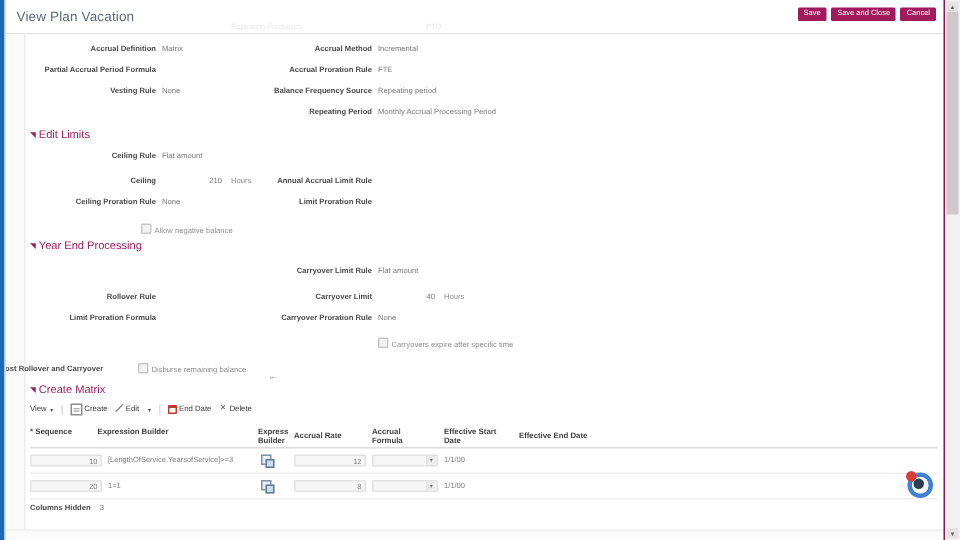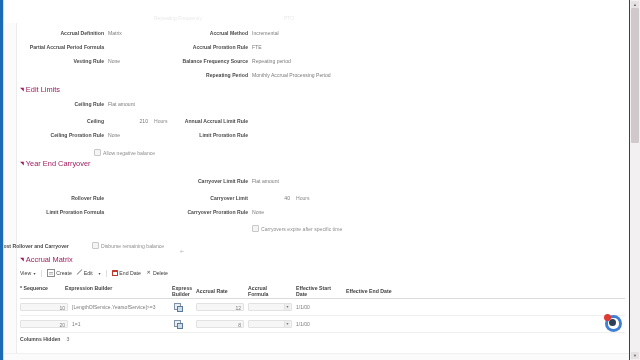--- a/index.html
+++ b/index.html
@@ -462,20 +462,28 @@
   }
 </style>
 </head>
 <body>
 
 <div id="app">
 
   <div class="left-rail"></div>
   <div class="left-rail-inner"></div>
 
+  <div class="header">
+    <div class="page-title">View Plan Vacation</div>
+    <div class="header-actions">
+      <button class="btn">Save</button>
+      <button class="btn">Save and Close</button>
+      <button class="btn">Cancel</button>
+    </div>
+  </div>
 
   <div class="ghost-row">
     <span class="lbl" style="left:150px;top:1px;">Repeating Frequency</span>
     <span class="lbl" style="left:280px;top:1px;">PTO</span>
   </div>
 
   <div class="content">
     <div class="content-inner">
       <div class="white-panel"></div>
 
@@ -537,21 +545,21 @@
       <div class="fieldrow" style="left:0;top:108px;width:100%;">
         <span class="flabel" style="left:148px;width:96px;">Limit Proration Rule</span>
         <span class="fvalue" style="left:248px;"></span>
       </div>
 
       <div class="cbrow" style="left:90px;top:126px;">
         <span class="cbbox"></span><span>Allow negative balance</span>
       </div>
 
       <div class="section-hdr" style="left:16px;top:136px;">
-        <span class="tw">◥</span><span>Year End Carryover</span>
+        <span class="tw">◥</span><span>Year End Processing</span>
       </div>
 
       <div class="fieldrow" style="left:0;top:154px;width:100%;">
         <span class="flabel" style="left:148px;width:96px;">Carryover Limit Rule</span>
         <span class="fvalue" style="left:248px;">Flat amount</span>
       </div>
 
       <div class="fieldrow" style="left:0;top:171px;width:100%;">
         <span class="flabel" style="left:30px;width:70px;">Rollover Rule</span>
         <span class="fvalue" style="left:104px;"></span>
@@ -578,21 +586,21 @@
       <div class="cursor-mark">⇤</div>
 
       <div class="fieldrow" style="left:0;top:219px;width:100%;">
         <span class="flabel" style="left:-4px;width:88px;text-align:left;">Post Rollover and Carryover</span>
         <span class="cbrow" style="left:88px;top:0;">
           <span class="cbbox"></span><span>Disburse remaining balance</span>
         </span>
       </div>
 
       <div class="section-hdr" style="left:16px;top:232px;">
-        <span class="tw">◥</span><span>Accrual Matrix</span>
+        <span class="tw">◥</span><span>Create Matrix</span>
       </div>
 
       <div class="am-toolbar" style="top:246px;">
         <span class="tb-item">
           <span>View</span>
           <span class="caret">▼</span>
         </span>
         <span class="tb-sep"></span>
         <span class="tb-item">
           <span class="ic ic-create"></span>

